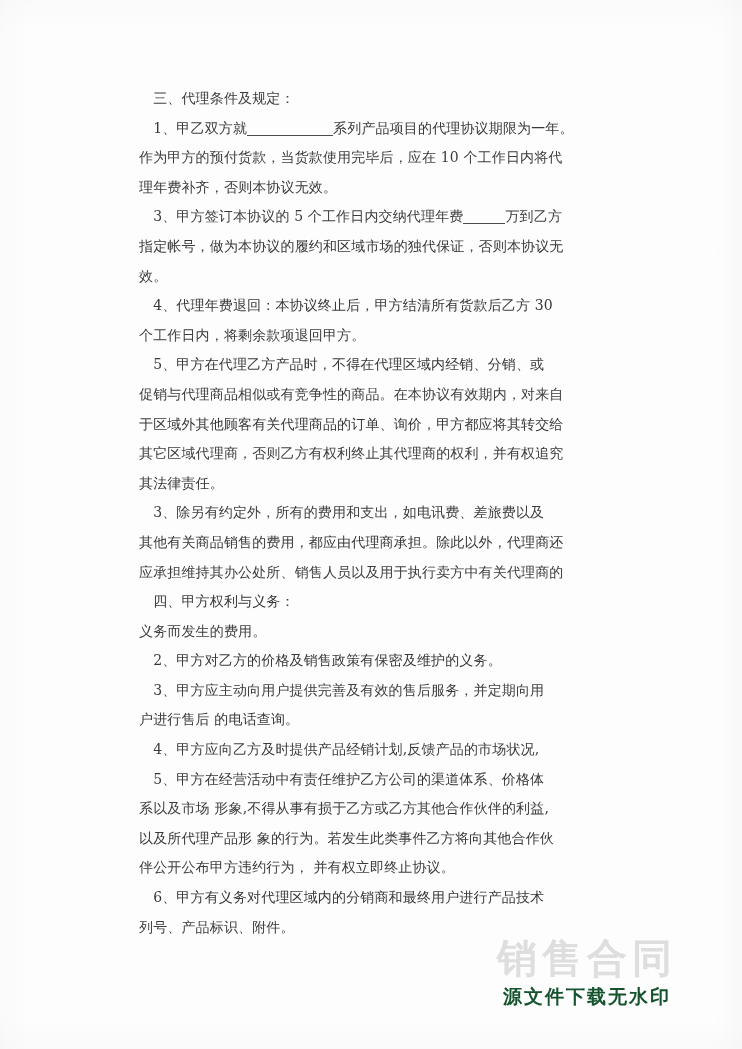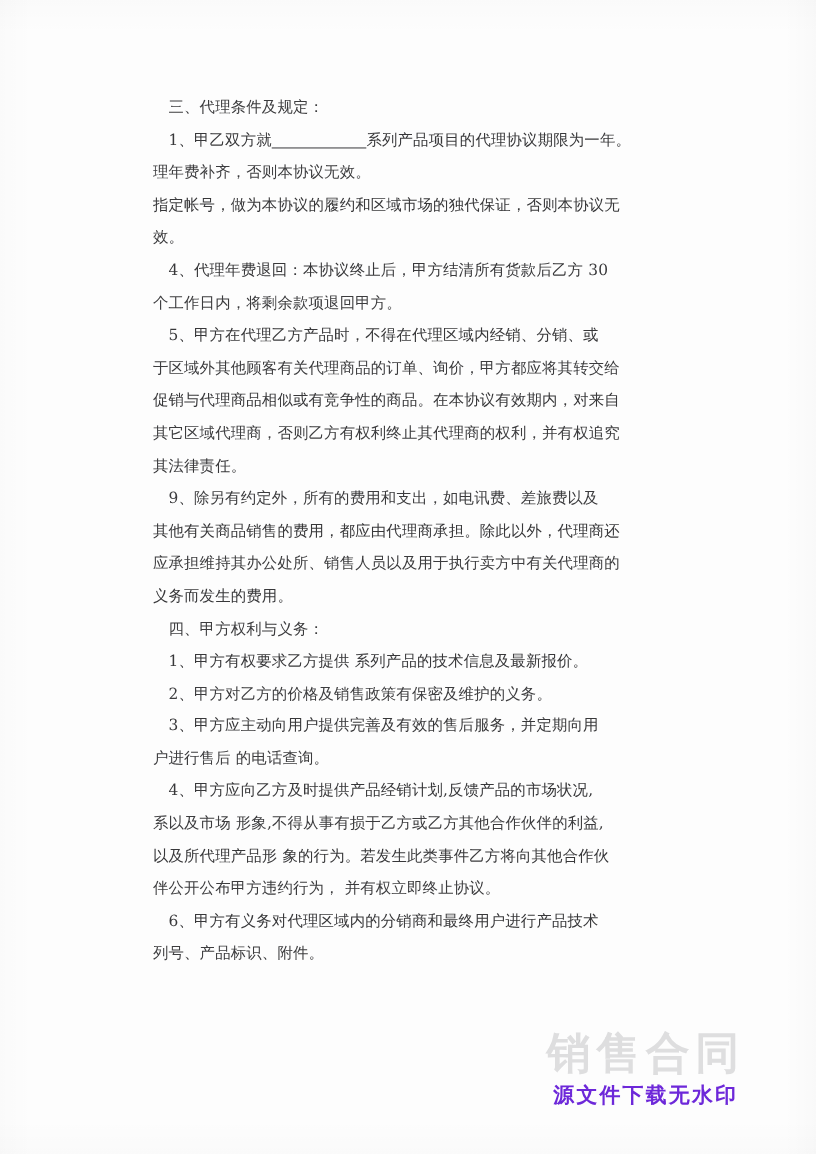--- a/index.html
+++ b/index.html
@@ -56,21 +56,21 @@
     line-height: 44px;
   }
   #watermark .wm-small {
     position: absolute;
     left: 6px;
     top: 48px;
     font-family: "DejaVu Sans", "Liberation Sans", sans-serif;
     font-weight: 700;
     font-size: 19px;
     letter-spacing: 2px;
-    color: #6d28d9;
+    color: #14532d;
     white-space: nowrap;
     line-height: 24px;
   }
 
   
   #doc-body {
     position: absolute;
     left: 139px;
     top: 84px;
     width: 508px;
@@ -113,40 +113,42 @@
   <div id="paper-grain"></div>
 
   <div id="watermark">
     <div class="wm-big">销售合同</div>
     <div class="wm-small">源文件下载无水印</div>
   </div>
 
   <div id="doc-body">
       <div class="doc-line"><span>　三、代理条件及规定：</span></div>
       <div class="doc-line"><span>　1、甲乙双方就</span><span class="blank blank-long"></span><span>系列产品项目的代理协议期限为一年。</span></div>
+      <div class="doc-line"><span>作为甲方的预付货款，当货款使用完毕后，应在 10 个工作日内将代</span></div>
       <div class="doc-line"><span>理年费补齐，否则本协议无效。</span></div>
+      <div class="doc-line"><span>　3、甲方签订本协议的 5 个工作日内交纳代理年费</span><span class="blank blank-short"></span><span>万到乙方</span></div>
       <div class="doc-line"><span>指定帐号，做为本协议的履约和区域市场的独代保证，否则本协议无</span></div>
       <div class="doc-line"><span>效。</span></div>
       <div class="doc-line"><span>　4、代理年费退回：本协议终止后，甲方结清所有货款后乙方 30</span></div>
       <div class="doc-line"><span>个工作日内，将剩余款项退回甲方。</span></div>
       <div class="doc-line"><span>　5、甲方在代理乙方产品时，不得在代理区域内经销、分销、或</span></div>
+      <div class="doc-line"><span>促销与代理商品相似或有竞争性的商品。在本协议有效期内，对来自</span></div>
       <div class="doc-line"><span>于区域外其他顾客有关代理商品的订单、询价，甲方都应将其转交给</span></div>
-      <div class="doc-line"><span>促销与代理商品相似或有竞争性的商品。在本协议有效期内，对来自</span></div>
       <div class="doc-line"><span>其它区域代理商，否则乙方有权利终止其代理商的权利，并有权追究</span></div>
       <div class="doc-line"><span>其法律责任。</span></div>
-      <div class="doc-line"><span>　9、除另有约定外，所有的费用和支出，如电讯费、差旅费以及</span></div>
+      <div class="doc-line"><span>　3、除另有约定外，所有的费用和支出，如电讯费、差旅费以及</span></div>
       <div class="doc-line"><span>其他有关商品销售的费用，都应由代理商承担。除此以外，代理商还</span></div>
       <div class="doc-line"><span>应承担维持其办公处所、销售人员以及用于执行卖方中有关代理商的</span></div>
+      <div class="doc-line"><span>　四、甲方权利与义务：</span></div>
       <div class="doc-line"><span>义务而发生的费用。</span></div>
-      <div class="doc-line"><span>　四、甲方权利与义务：</span></div>
-      <div class="doc-line"><span>　1、甲方有权要求乙方提供 系列产品的技术信息及最新报价。</span></div>
       <div class="doc-line"><span>　2、甲方对乙方的价格及销售政策有保密及维护的义务。</span></div>
       <div class="doc-line"><span>　3、甲方应主动向用户提供完善及有效的售后服务，并定期向用</span></div>
       <div class="doc-line"><span>户进行售后 的电话查询。</span></div>
       <div class="doc-line"><span>　4、甲方应向乙方及时提供产品经销计划,反馈产品的市场状况,</span></div>
+      <div class="doc-line"><span>　5、甲方在经营活动中有责任维护乙方公司的渠道体系、价格体</span></div>
       <div class="doc-line"><span>系以及市场 形象,不得从事有损于乙方或乙方其他合作伙伴的利益,</span></div>
       <div class="doc-line"><span>以及所代理产品形 象的行为。若发生此类事件乙方将向其他合作伙</span></div>
       <div class="doc-line"><span>伴公开公布甲方违约行为， 并有权立即终止协议。</span></div>
       <div class="doc-line"><span>　6、甲方有义务对代理区域内的分销商和最终用户进行产品技术</span></div>
       <div class="doc-line"><span>列号、产品标识、附件。</span></div>
     </div>
 
 </div>
 
 </body></html>

